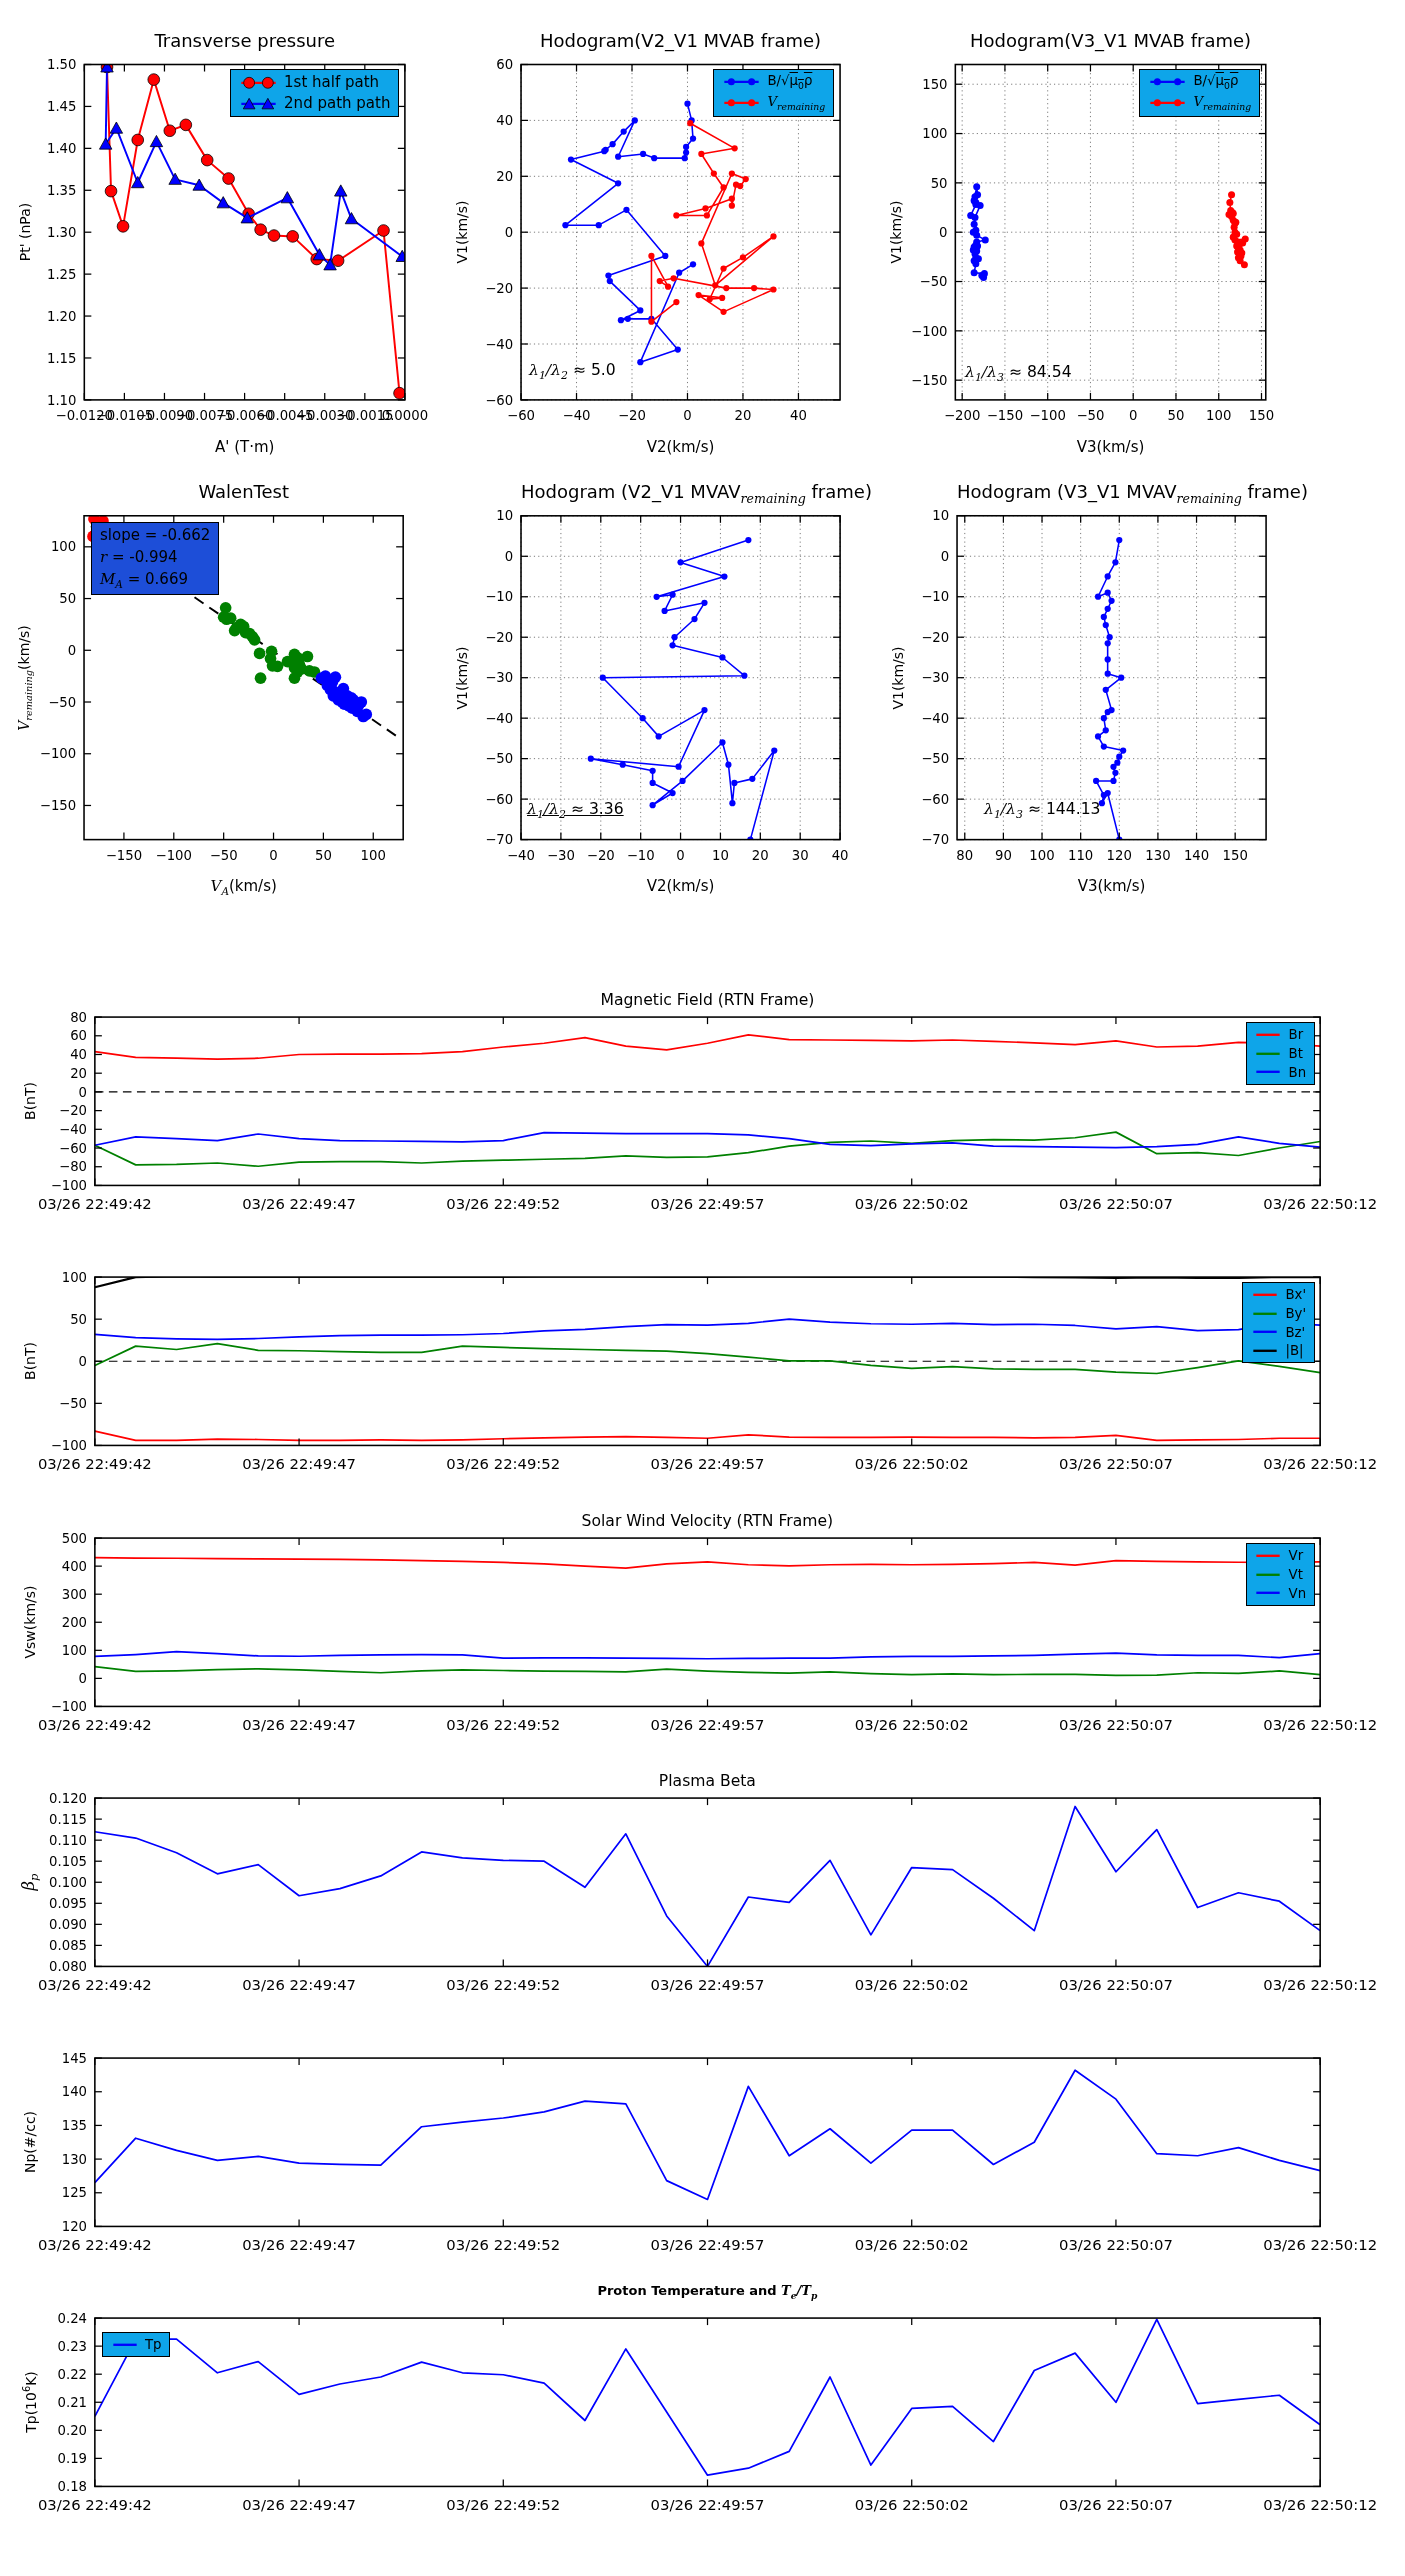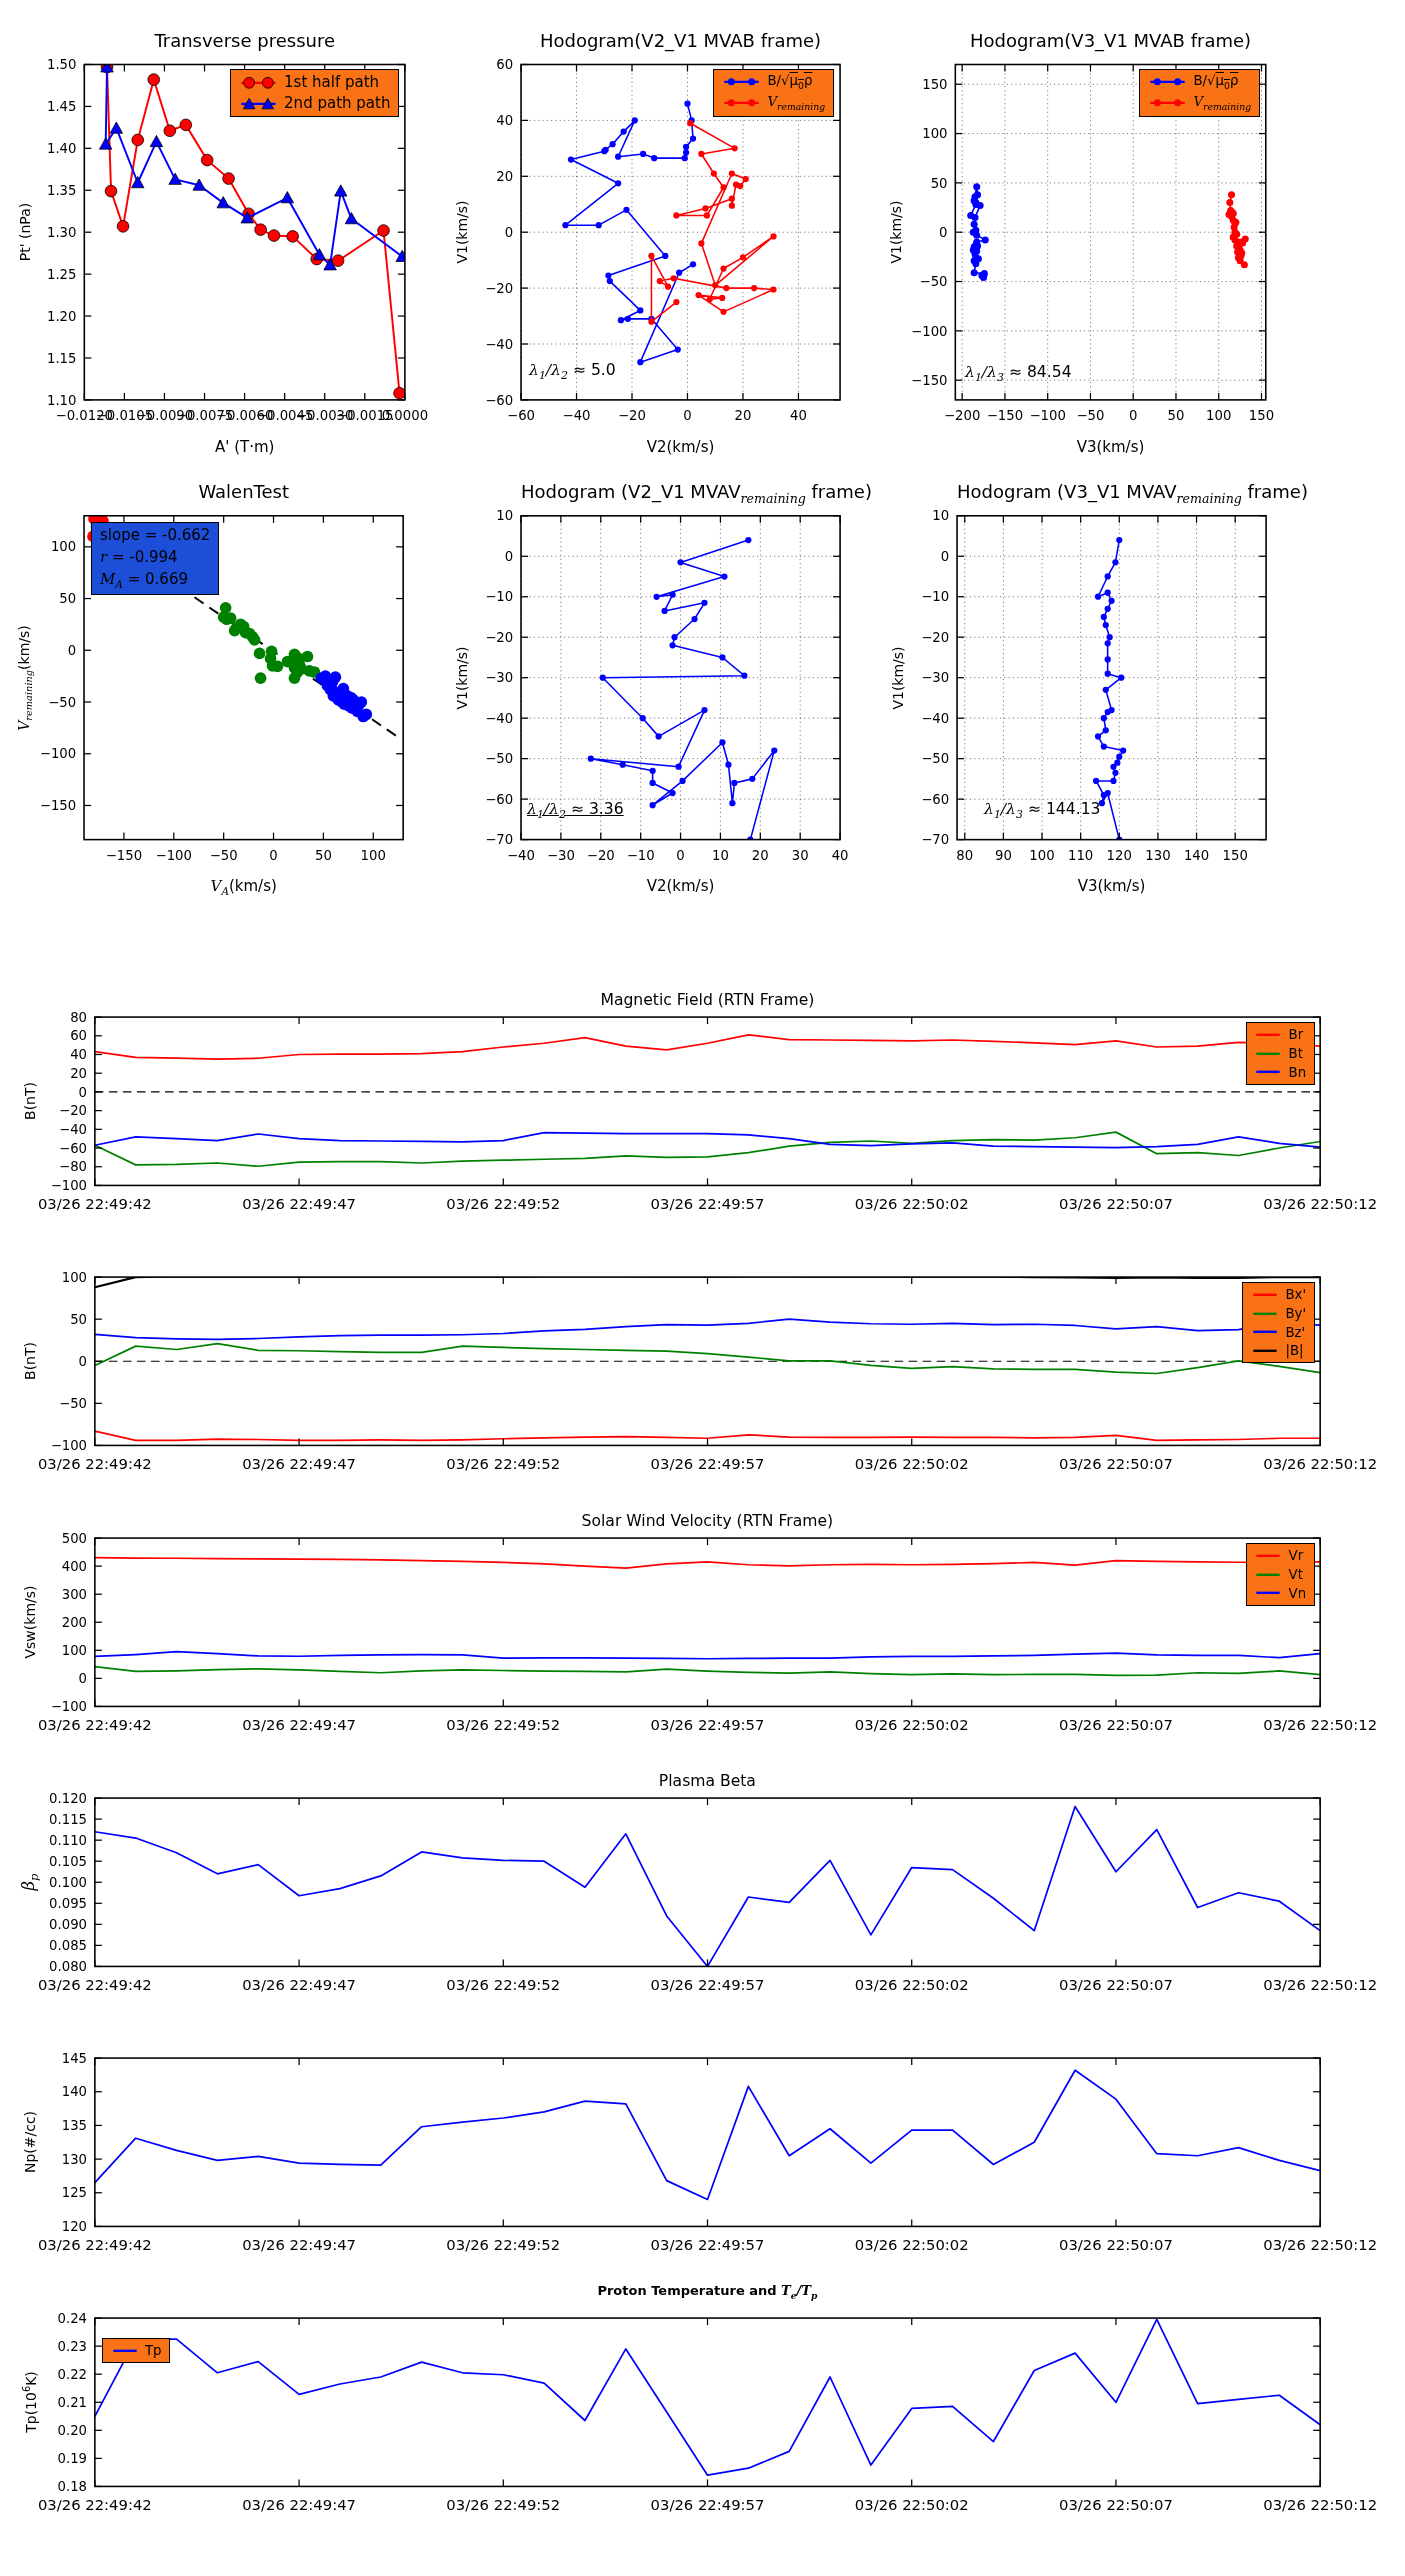--- a/index.html
+++ b/index.html
@@ -3,21 +3,21 @@
 <meta charset="utf-8">
 <style>
   html,body{margin:0;padding:0;background:#fff;}
   .figure{position:relative;width:1405px;height:2576px;background:#ffffff;
           font-family:"DejaVu Sans","Liberation Sans",sans-serif;color:#000;overflow:hidden;}
   .panel{position:absolute;}
   .pcanvas{position:absolute;left:0;top:0;}
   .ptitle{position:absolute;text-align:center;white-space:nowrap;}
   .pxlabel{position:absolute;text-align:center;white-space:nowrap;font-size:15px;}
   .pylabel{position:absolute;white-space:nowrap;font-size:14px;}
-  .legend{position:absolute;background:#f97316;border:1.6px solid #000;padding:3.9px 7.8px;
+  .legend{position:absolute;background:#0ea5e9;border:1.6px solid #000;padding:3.9px 7.8px;
           display:flex;flex-direction:column;gap:3.1px;}
   .lrow{display:flex;align-items:center;gap:6.2px;white-space:nowrap;}
   .ann{position:absolute;white-space:nowrap;font-size:15.6px;}
   .mi{font-family:"DejaVu Serif","Liberation Serif",serif;font-style:italic;}
   .ovl{text-decoration:overline;}
   sub{font-size:70%;} sup{font-size:70%;}
   .statbox{position:absolute;background:#1d4ed8;border:1.6px solid #000;padding:2.3px 7.8px;
            line-height:1.45;font-size:15px;white-space:nowrap;}
 </style>
 </head>
@@ -1228,21 +1228,21 @@
         <line x1="115" y1="116.99999999999997" x2="124" y2="116.99999999999997" stroke="#000" stroke-width="1.6"></line>
         <line x1="1687" y1="116.99999999999997" x2="1678" y2="116.99999999999997" stroke="#000" stroke-width="1.6"></line>
         <text x="105" y="122.99999999999997" text-anchor="end" font-size="17" fill="#000">0.22</text>
         <line x1="115" y1="80.99999999999993" x2="124" y2="80.99999999999993" stroke="#000" stroke-width="1.6"></line>
         <line x1="1687" y1="80.99999999999993" x2="1678" y2="80.99999999999993" stroke="#000" stroke-width="1.6"></line>
         <text x="105" y="86.99999999999993" text-anchor="end" font-size="17" fill="#000">0.23</text>
         <line x1="115" y1="45" x2="124" y2="45" stroke="#000" stroke-width="1.6"></line>
         <line x1="1687" y1="45" x2="1678" y2="45" stroke="#000" stroke-width="1.6"></line>
         <text x="105" y="51" text-anchor="end" font-size="17" fill="#000">0.24</text>
       </svg>
-  <div class="legend" style="font-size: 13.3px; left: 98px; top: 55px;">
+  <div class="legend" style="font-size: 13.3px; left: 98px; top: 49px;">
         <div class="lrow">
           <svg width="28" height="15.6" viewBox="0 0 36 20">
             <line x1="3" y1="10" x2="33" y2="10" stroke="#0000ff" stroke-width="3"></line>
           </svg>
           <span>Tp</span>
         </div>
       </div>
     </div>
 </div>
 

